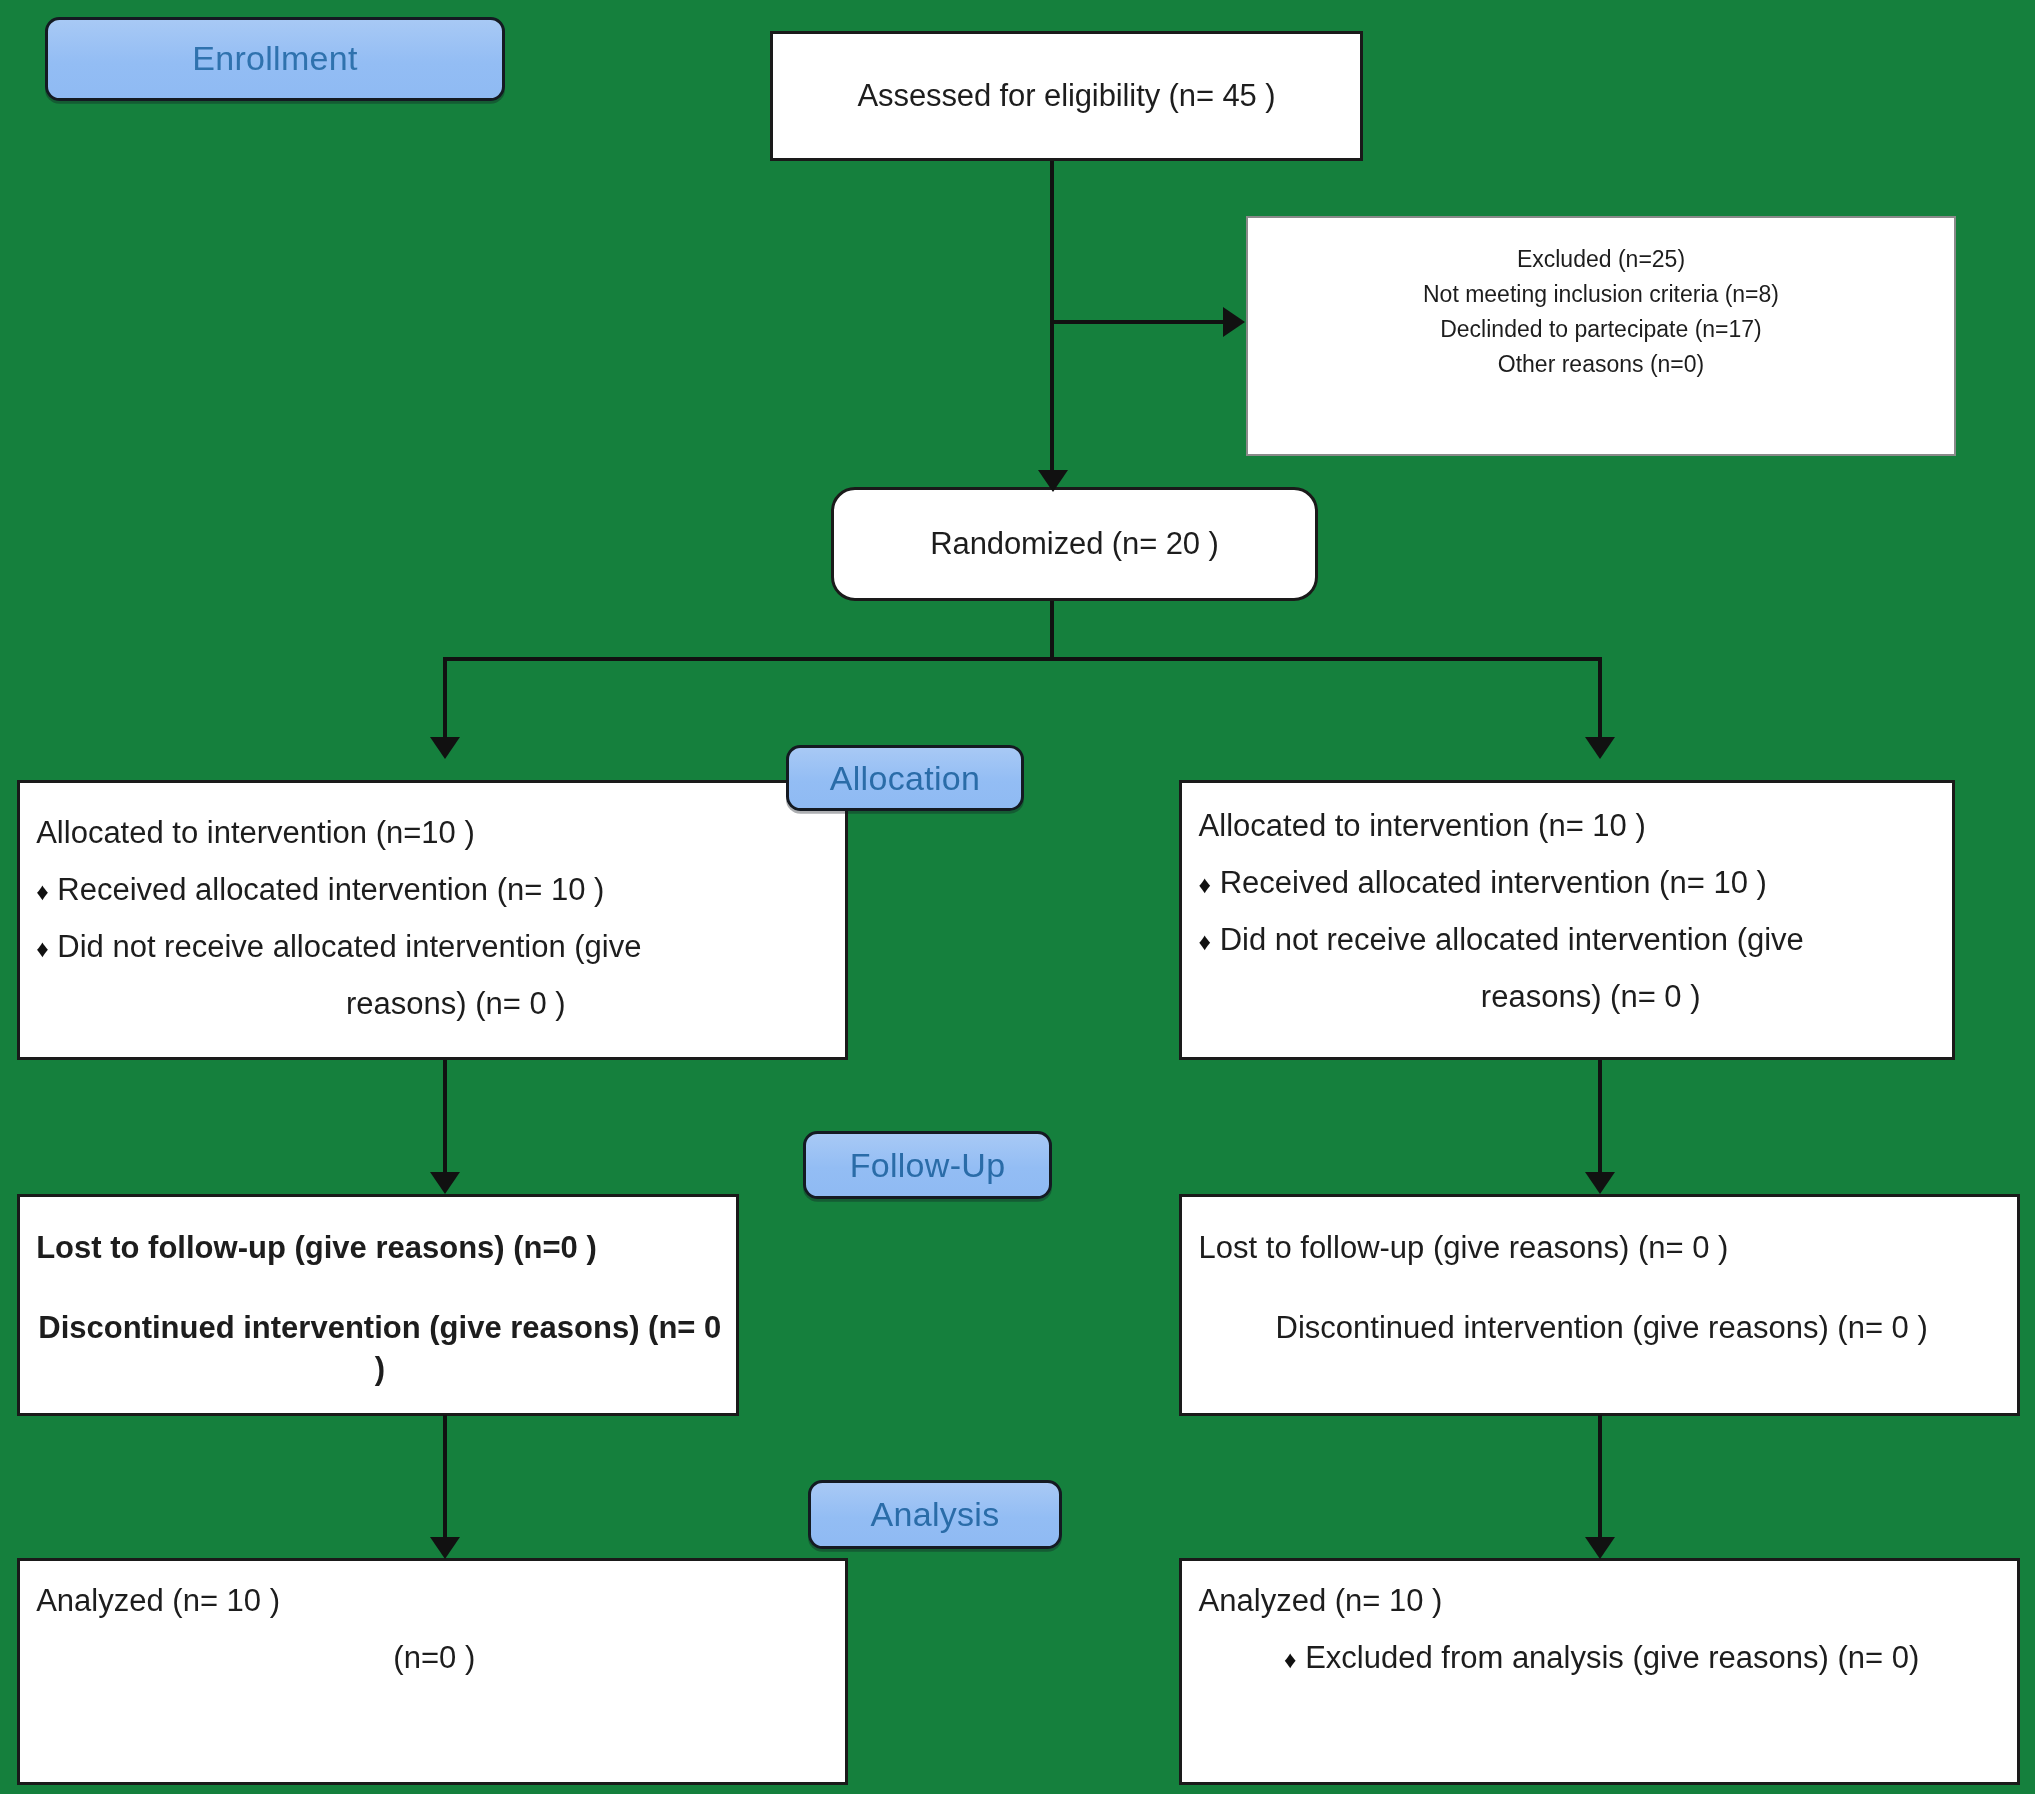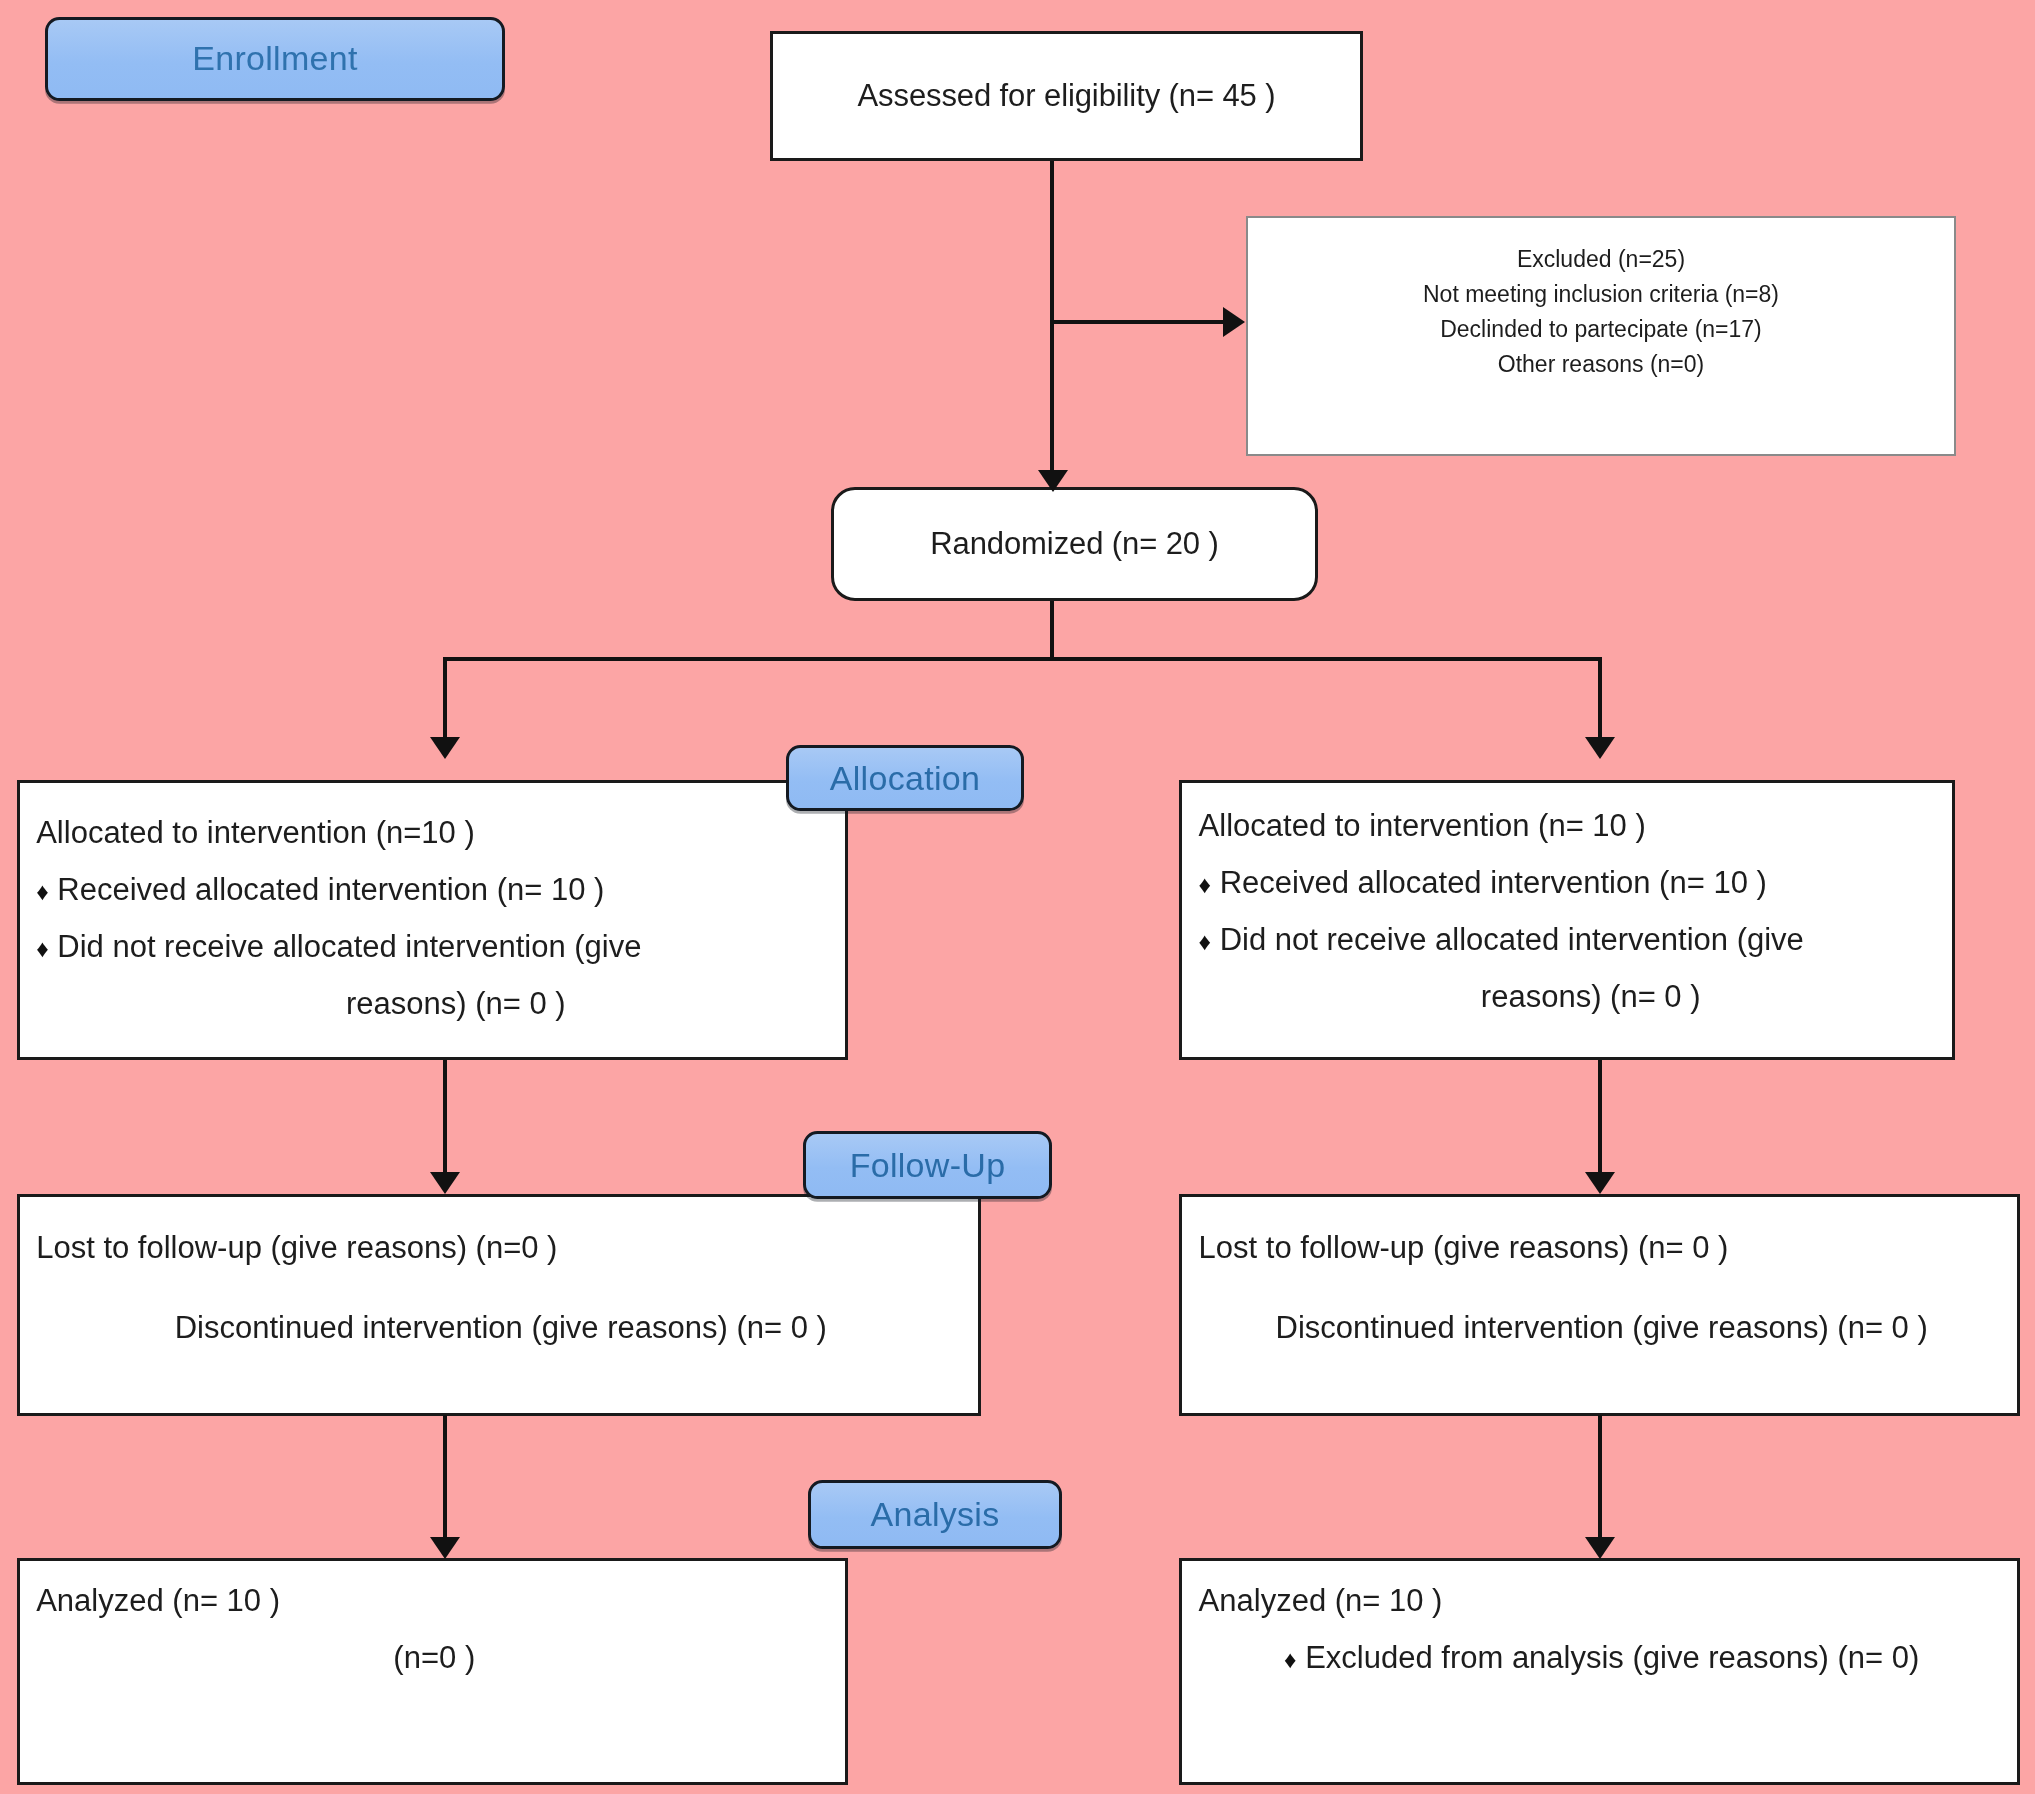--- a/index.html
+++ b/index.html
@@ -2,21 +2,21 @@
 <html style="font-size:8.9px"><head>
 <meta charset="utf-8">
 <title>CONSORT Flow Diagram</title>
 <style>
   html,body{margin:0;padding:0;background:#ffffff;}
   body{font-family:"Liberation Sans","DejaVu Sans",sans-serif;}
   #canvas{
     position:relative;
     width:2035px;
     height:1795px;
-    background:#fca5a5;
+    background:#15803d;
     overflow:hidden;
   }
   
   .box{
     position:absolute;
     box-sizing:border-box;
     background:#ffffff;
     border:3.9px solid #1a1a1a;
     color:#1d1d1d;
   }
@@ -184,21 +184,21 @@
   <div class="ln vln" style="left:443px; top:1060px; width:4.4px; height:123px;"></div>
   <div class="arrow-down" style="left:430px; top:1172px;"></div>
 
   <div class="ln vln" style="left:1598px; top:1060px; width:4.4px; height:123px;"></div>
   <div class="arrow-down" style="left:1585px; top:1172px;"></div>
 
   <div class="badge" style="left:803px; top:1131px; width:249px; height:68px;">
     <span>Follow-Up</span>
   </div>
 
-  <div class="box" style="left:16.6px; top:1194px; width:964px; height:222px;">
+  <div class="box" style="left:16.6px; top:1194px; width:722px; height:222px;font-weight:bold;">
     <div class="lines" style="top:31px;">
       <div class="row" style="margin-bottom:40px;">Lost to follow-up (give reasons) (n=0  )</div>
       <div class="row">Discontinued intervention (give reasons) (n= 0 )</div>
     </div>
   </div>
 
   <div class="box" style="left:1179px; top:1194px; width:841px; height:222px;">
     <div class="lines" style="top:31px;">
       <div class="row" style="margin-bottom:40px;">Lost to follow-up (give reasons) (n= 0 )</div>
       <div class="row">Discontinued intervention (give reasons) (n= 0 )</div>

